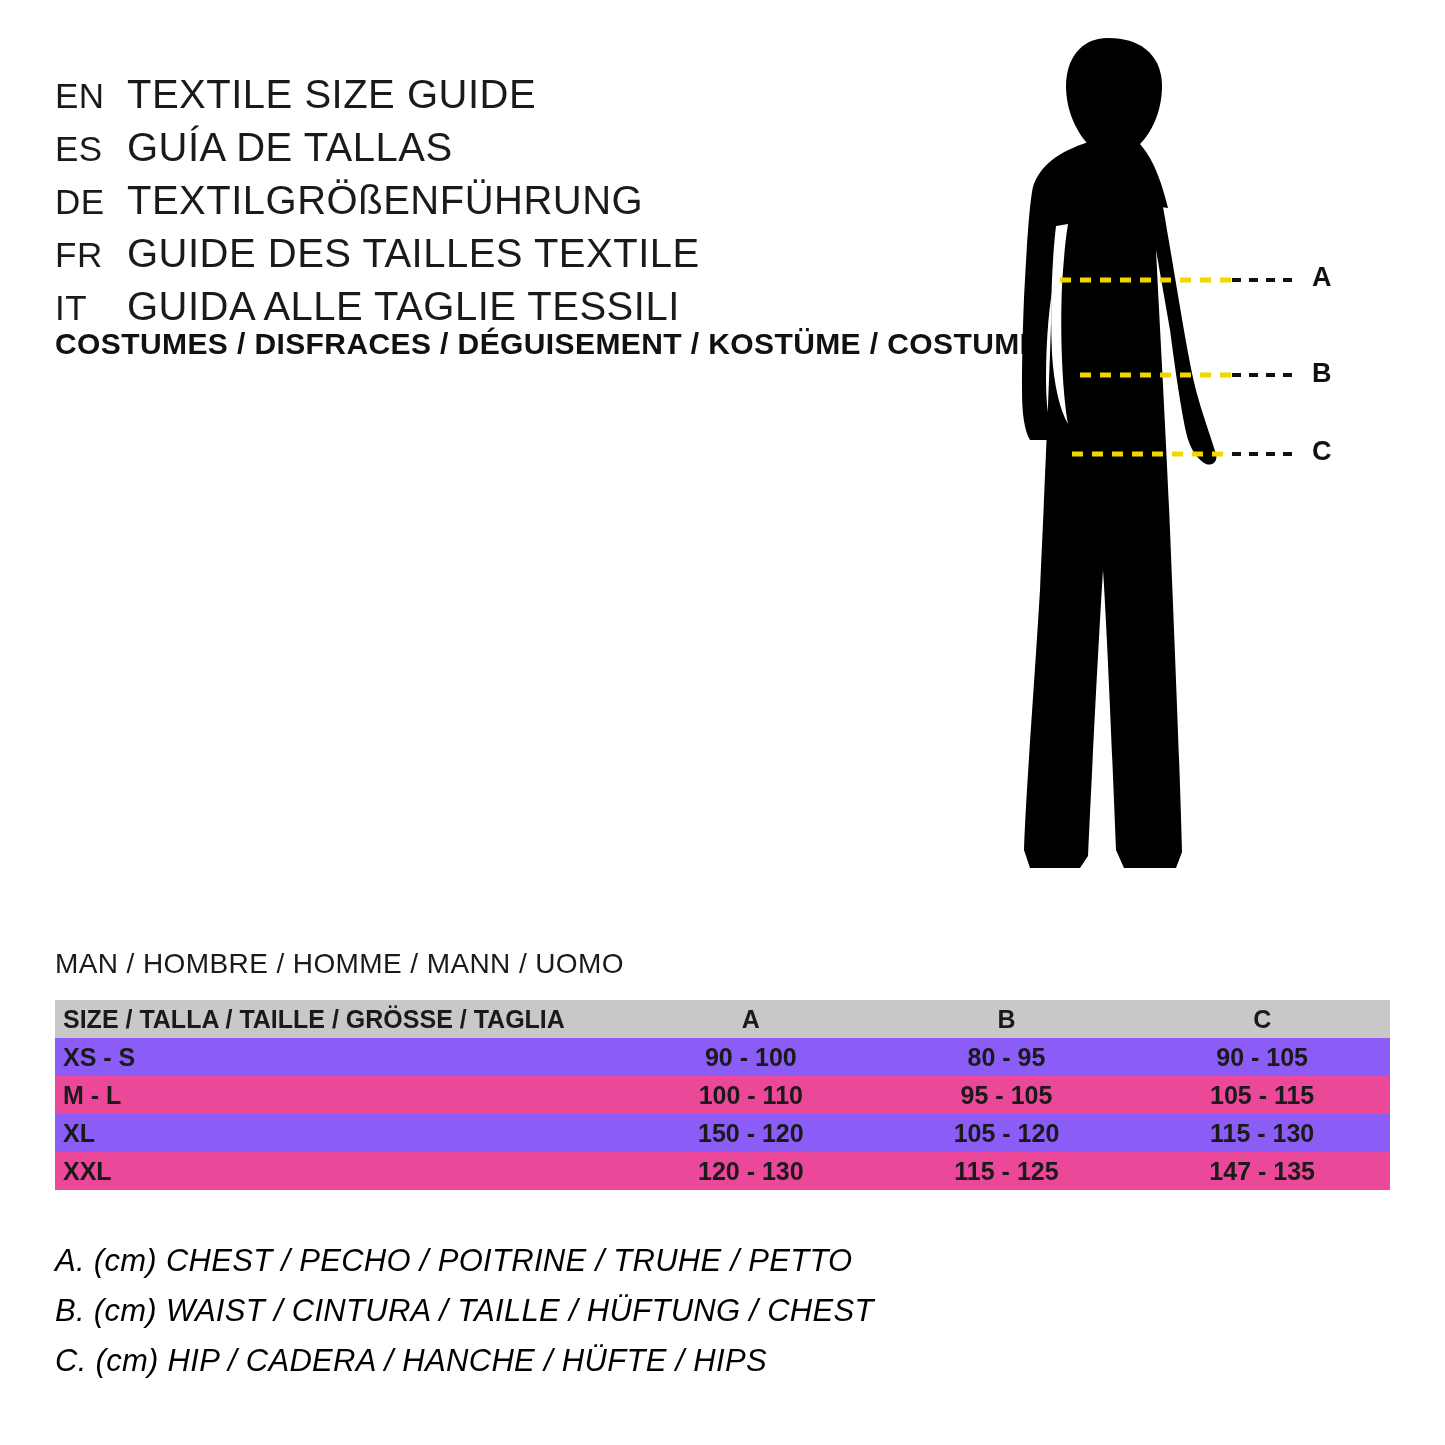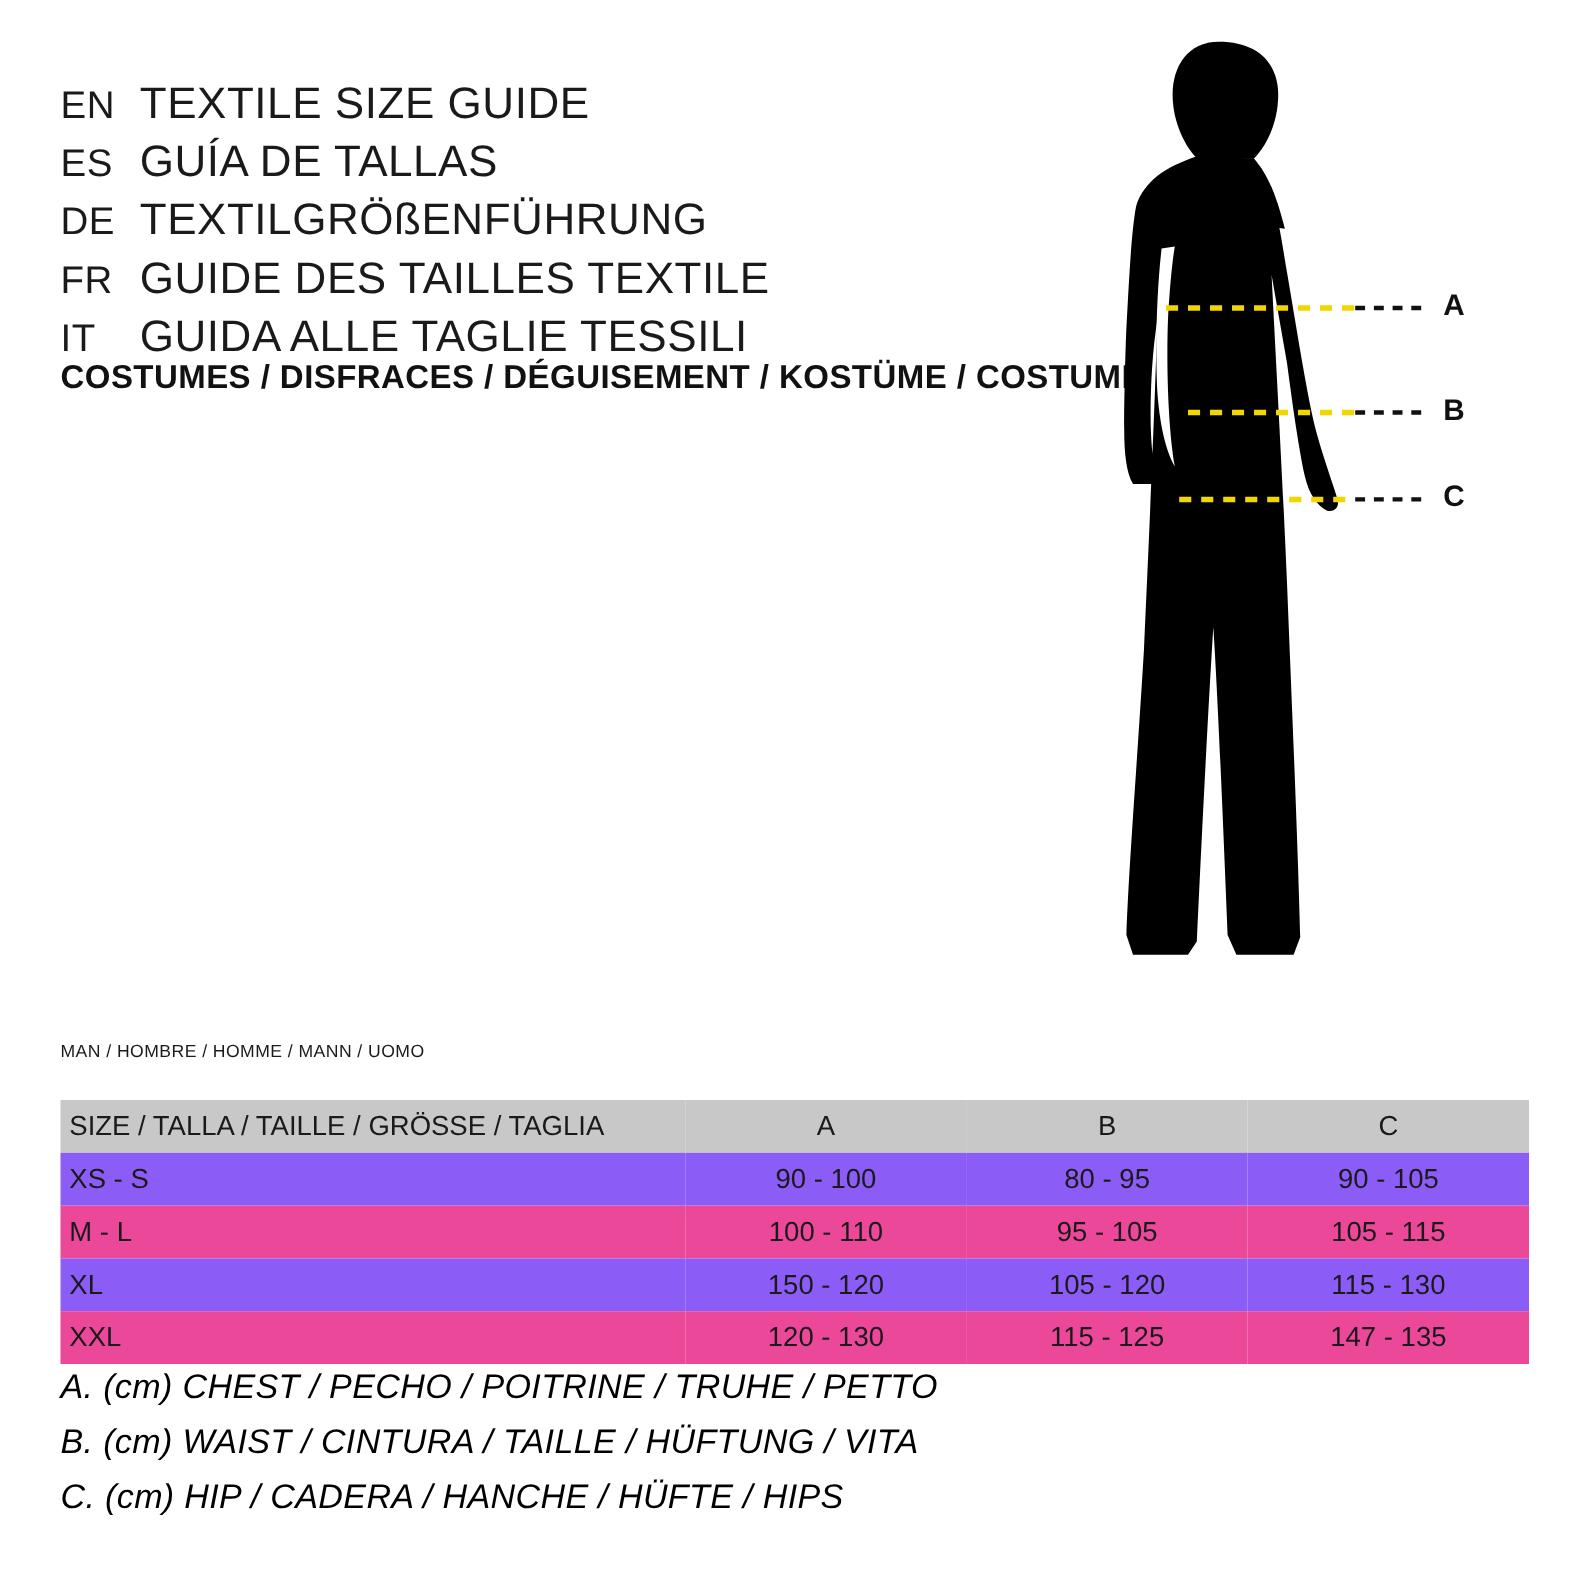--- a/index.html
+++ b/index.html
@@ -71,38 +71,38 @@
   }
   .lbl-a { left: 352px; top: 232px; }
   .lbl-b { left: 352px; top: 328px; }
   .lbl-c { left: 352px; top: 406px; }
 
   
   .section-title {
     position: absolute;
     left: 55px;
     top: 948px;
-    font-size: 16px;
+    font-size: 28px;
     letter-spacing: 0.4px;
     color: #1a1a1a;
   }
   table.size-table {
     position: absolute;
     left: 55px;
     top: 1000px;
     width: 1335px;
     border-collapse: collapse;
     font-size: 25px;
     color: #1a1a1a;
   }
   table.size-table th,
   table.size-table td {
     padding: 0;
-    height: 48px;
-    font-weight: normal;
+    height: 38px;
+    font-weight: bold;
     text-align: center;
     vertical-align: middle;
   }
   table.size-table th.left-col,
   table.size-table td.left-col {
     text-align: left;
     padding-left: 8px;
     width: 560px;
   }
   thead tr {
@@ -244,15 +244,15 @@
       <td class="left-col">XXL</td>
       <td>120 - 130</td>
       <td>115 - 125</td>
       <td>147 - 135</td>
     </tr>
   </tbody>
 </table>
 
 <div class="legend">
   <div class="legend-line">A. (cm) CHEST / PECHO / POITRINE / TRUHE / PETTO</div>
-  <div class="legend-line">B. (cm) WAIST / CINTURA / TAILLE / HÜFTUNG / VITA</div>
+  <div class="legend-line">B. (cm) WAIST / CINTURA / TAILLE / HÜFTUNG / CHEST</div>
   <div class="legend-line">C. (cm) HIP / CADERA / HANCHE / HÜFTE / HIPS</div>
 </div>
 
 </body></html>

